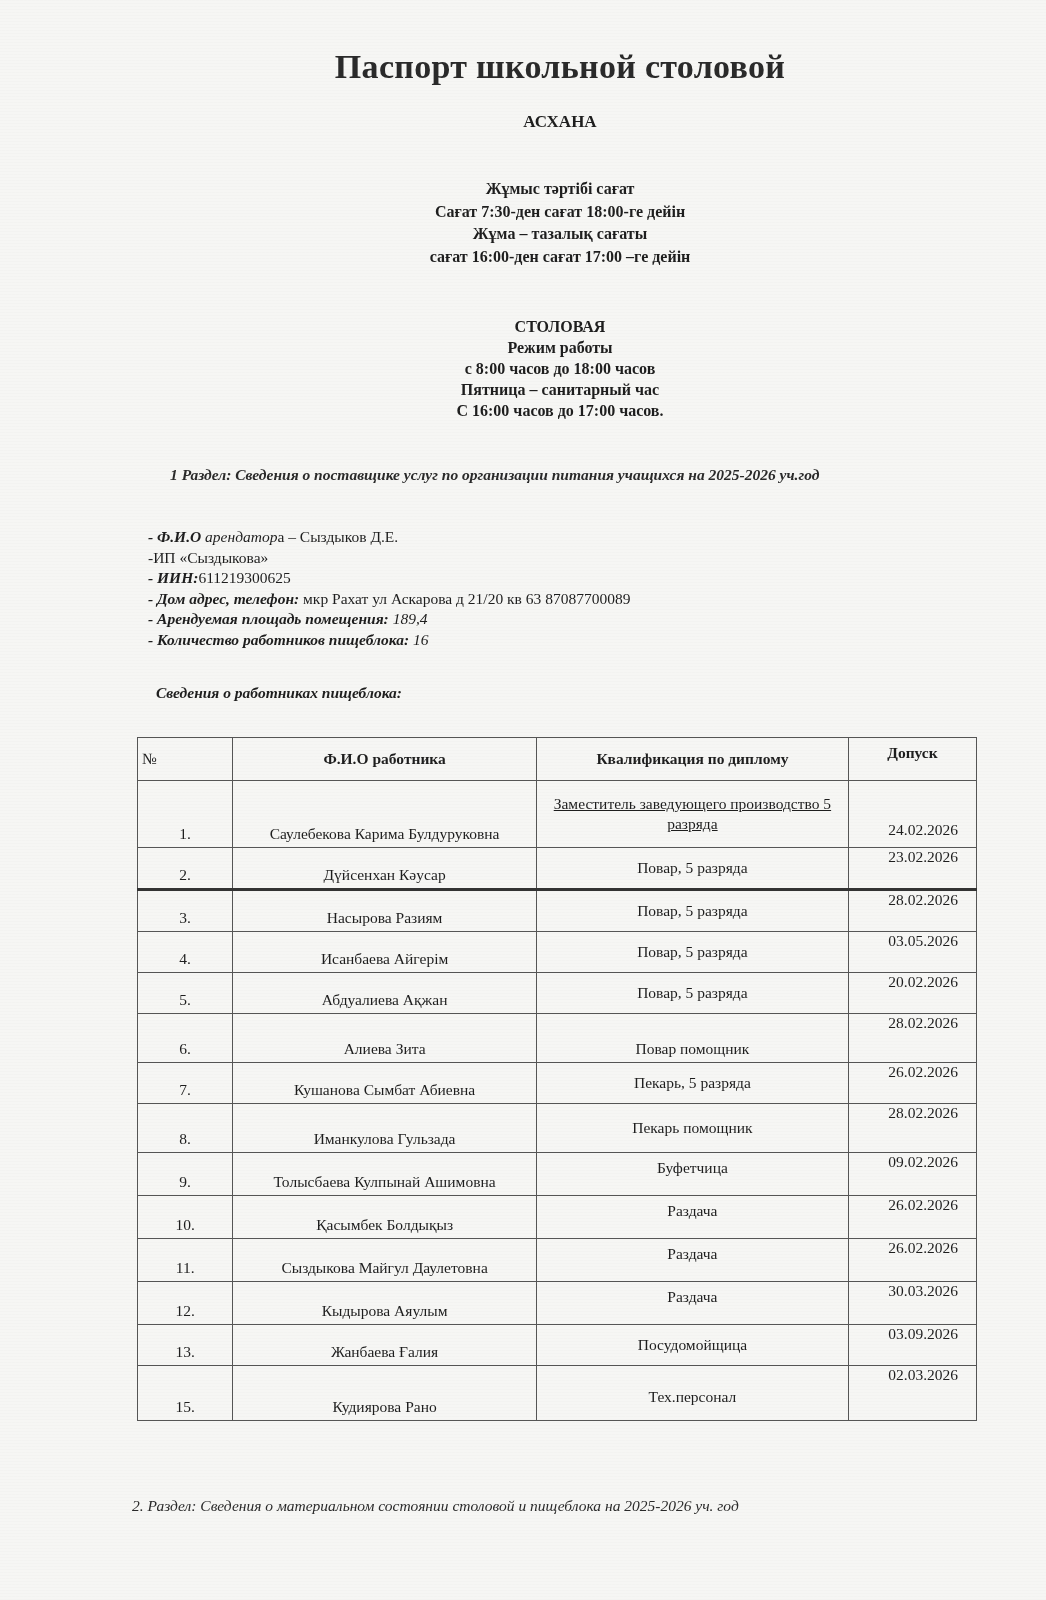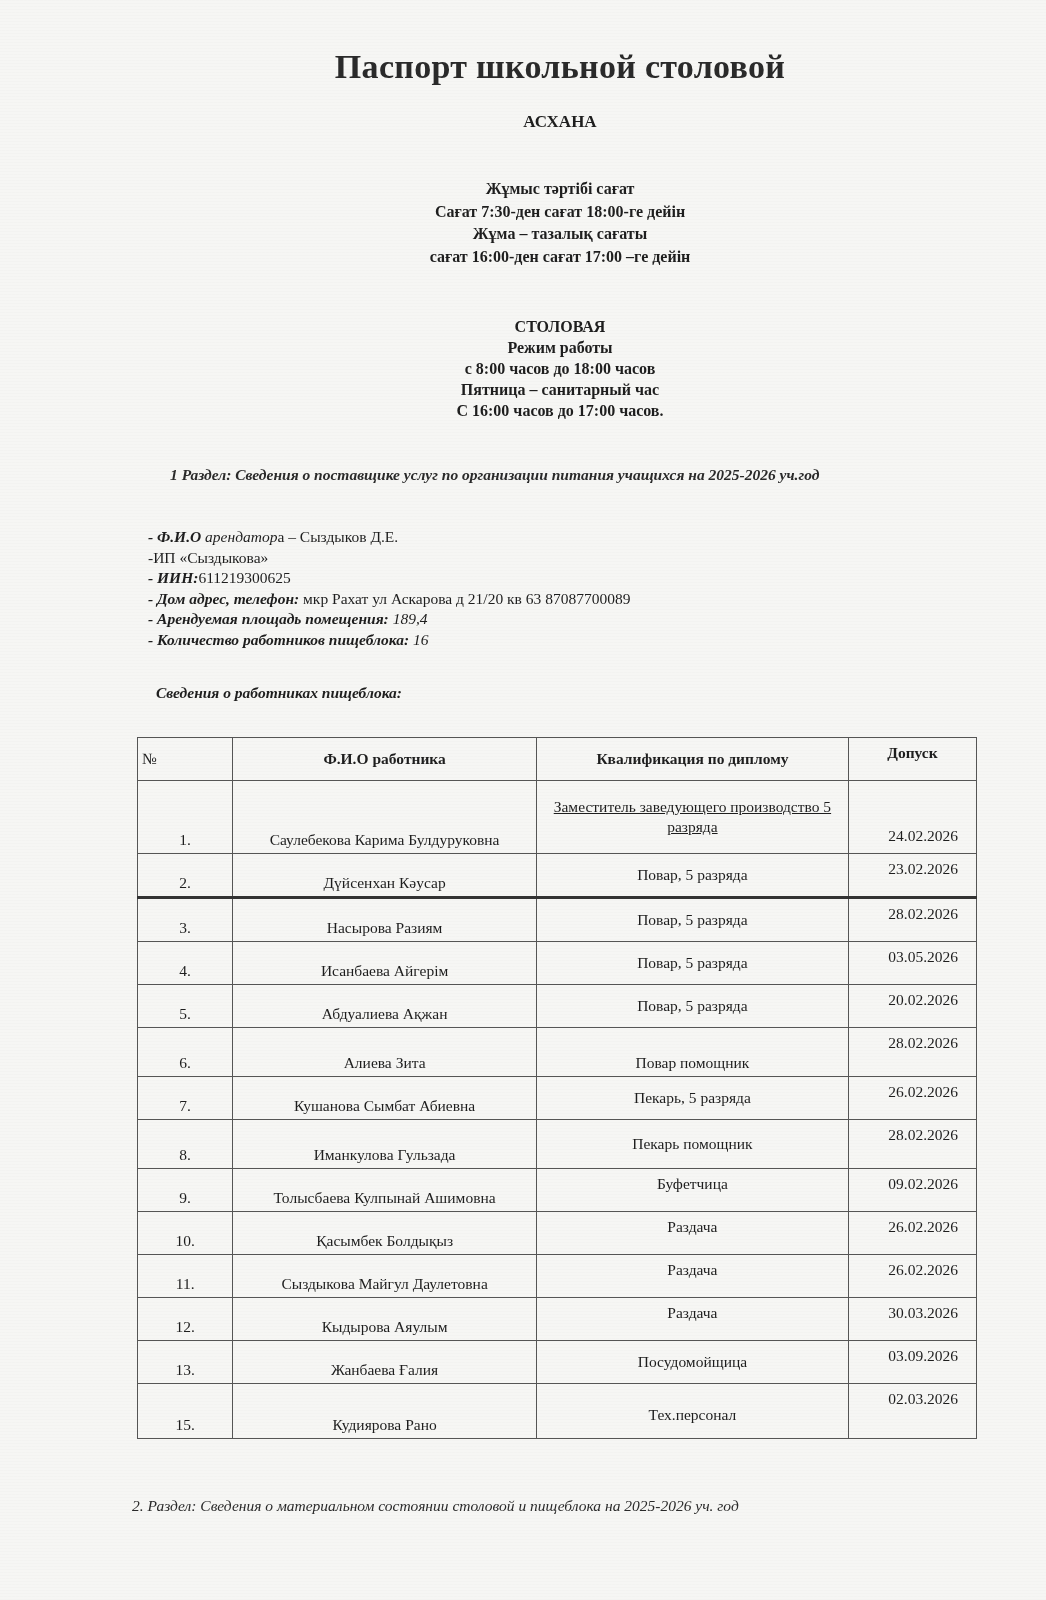--- a/index.html
+++ b/index.html
@@ -50,21 +50,21 @@
   table.staff td, table.staff th {
     border: 1px solid #555;
     text-align: center; padding: 0 4px;
   }
   table.staff th { font-weight: bold; height: 36px; }
   table.staff th.num { text-align: left; font-weight: normal; width: 88px; }
   table.staff th.name { width: 300px; }
   table.staff th.qual { width: 308px; }
   table.staff th.date { width: 120px; vertical-align: top; padding-top: 6px; }
   table.staff td { height: 36px; }
-  table.staff td.date { vertical-align: top; padding-top: 6px; text-align: right; padding-right: 18px; }
+  table.staff td.date { vertical-align: top; text-align: right; padding-right: 18px; }
   table.staff td.num { vertical-align: bottom; padding-bottom: 4px; }
   table.staff td.name { vertical-align: bottom; padding-bottom: 4px; }
   table.staff td.qual { vertical-align: middle; }
   table.staff tr.tall td { height: 58px; }
   table.staff tr.tall td.qual { line-height: 20px; text-decoration: underline; }
   table.staff tr.mid td { height: 40px; }
   table.staff tr.thickline td { border-top: 3px solid #333; }
   .section2 {
     position: absolute; top: 1474px; left: 132px; font-style: italic; font-size: 15.5px; color: #2a2a2a; margin-top: 23px;
   }

